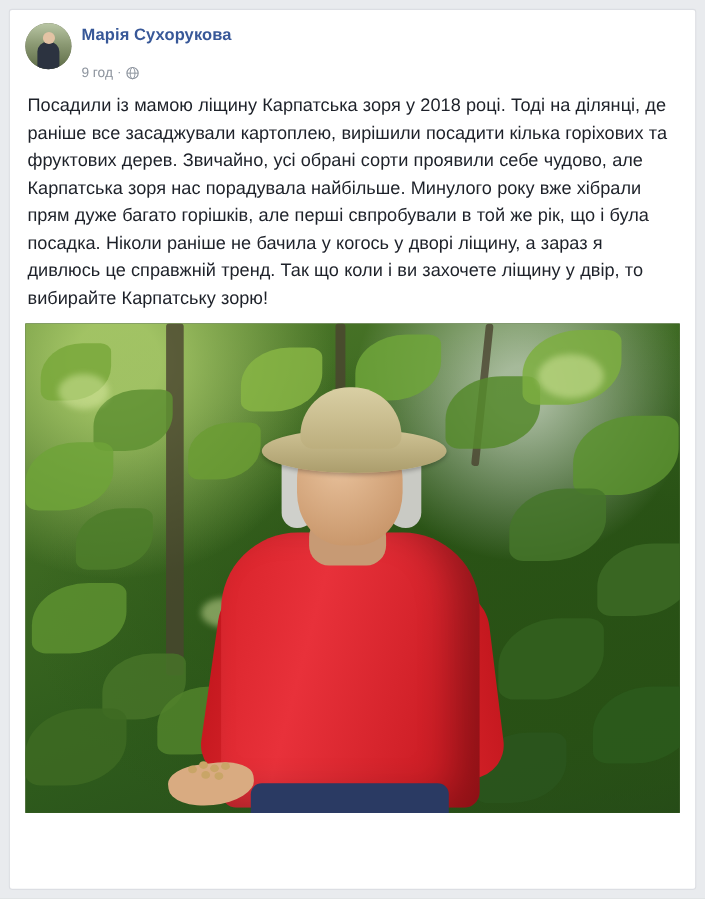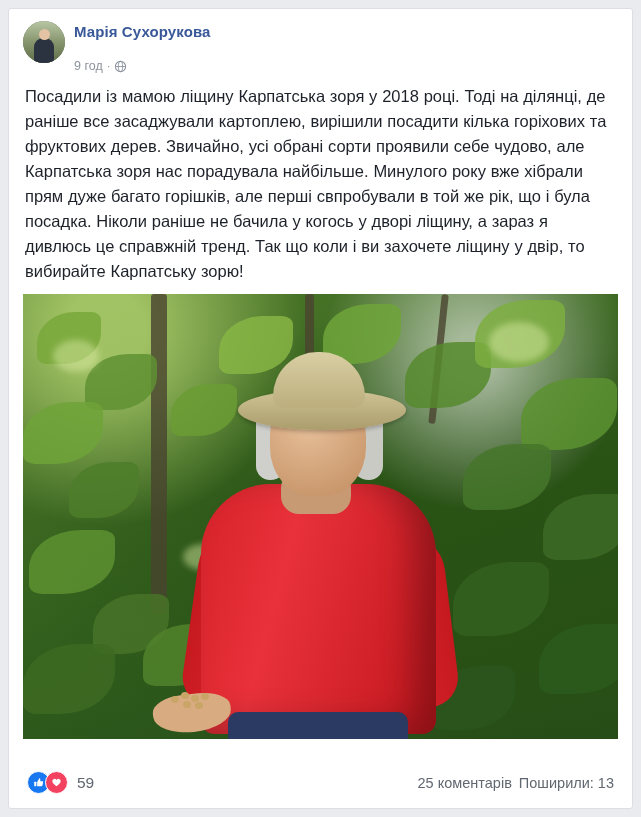--- a/index.html
+++ b/index.html
@@ -360,37 +360,15 @@
       <div class="fig-hat-crown"></div>
       <div class="fig-hand"></div>
       <div class="nut" style="left:148px;top:402px;"></div>
       <div class="nut" style="left:158px;top:398px;"></div>
       <div class="nut" style="left:168px;top:401px;"></div>
       <div class="nut" style="left:178px;top:399px;"></div>
       <div class="nut" style="left:160px;top:407px;"></div>
       <div class="nut" style="left:172px;top:408px;"></div>
     </div>
 
-    <div class="post-footer">
-      <div class="reactions">
-        <div class="reax-icons">
-          <div class="reax-icon reax-like">
-            <svg width="11" height="11" viewBox="0 0 16 16" aria-hidden="true">
-              <path d="M6 7.2 9.1 2c.8-.1 1.5.5 1.5 1.3V6h3c.8 0 1.4.8 1.2 1.6l-1.1 4.6c-.2.7-.8 1.2-1.5 1.2H6V7.2z" fill="#fff"></path>
-              <rect x="1.8" y="7" width="3" height="6.4" rx=".6" fill="#fff"></rect>
-            </svg>
-          </div>
-          <div class="reax-icon reax-love">
-            <svg width="11" height="11" viewBox="0 0 16 16" aria-hidden="true">
-              <path d="M8 13.5S1.9 9.6 1.9 5.9A3.2 3.2 0 0 1 8 4.5a3.2 3.2 0 0 1 6.1 1.4c0 3.7-6.1 7.6-6.1 7.6z" fill="#fff"></path>
-            </svg>
-          </div>
-        </div>
-        <span class="reax-count">59</span>
-      </div>
-      <div class="footer-right">
-        <span>25 коментарів</span>
-        <span>Поширили: 13</span>
-      </div>
-    </div>
 
   </div>
 </div>
 
 </body></html>

